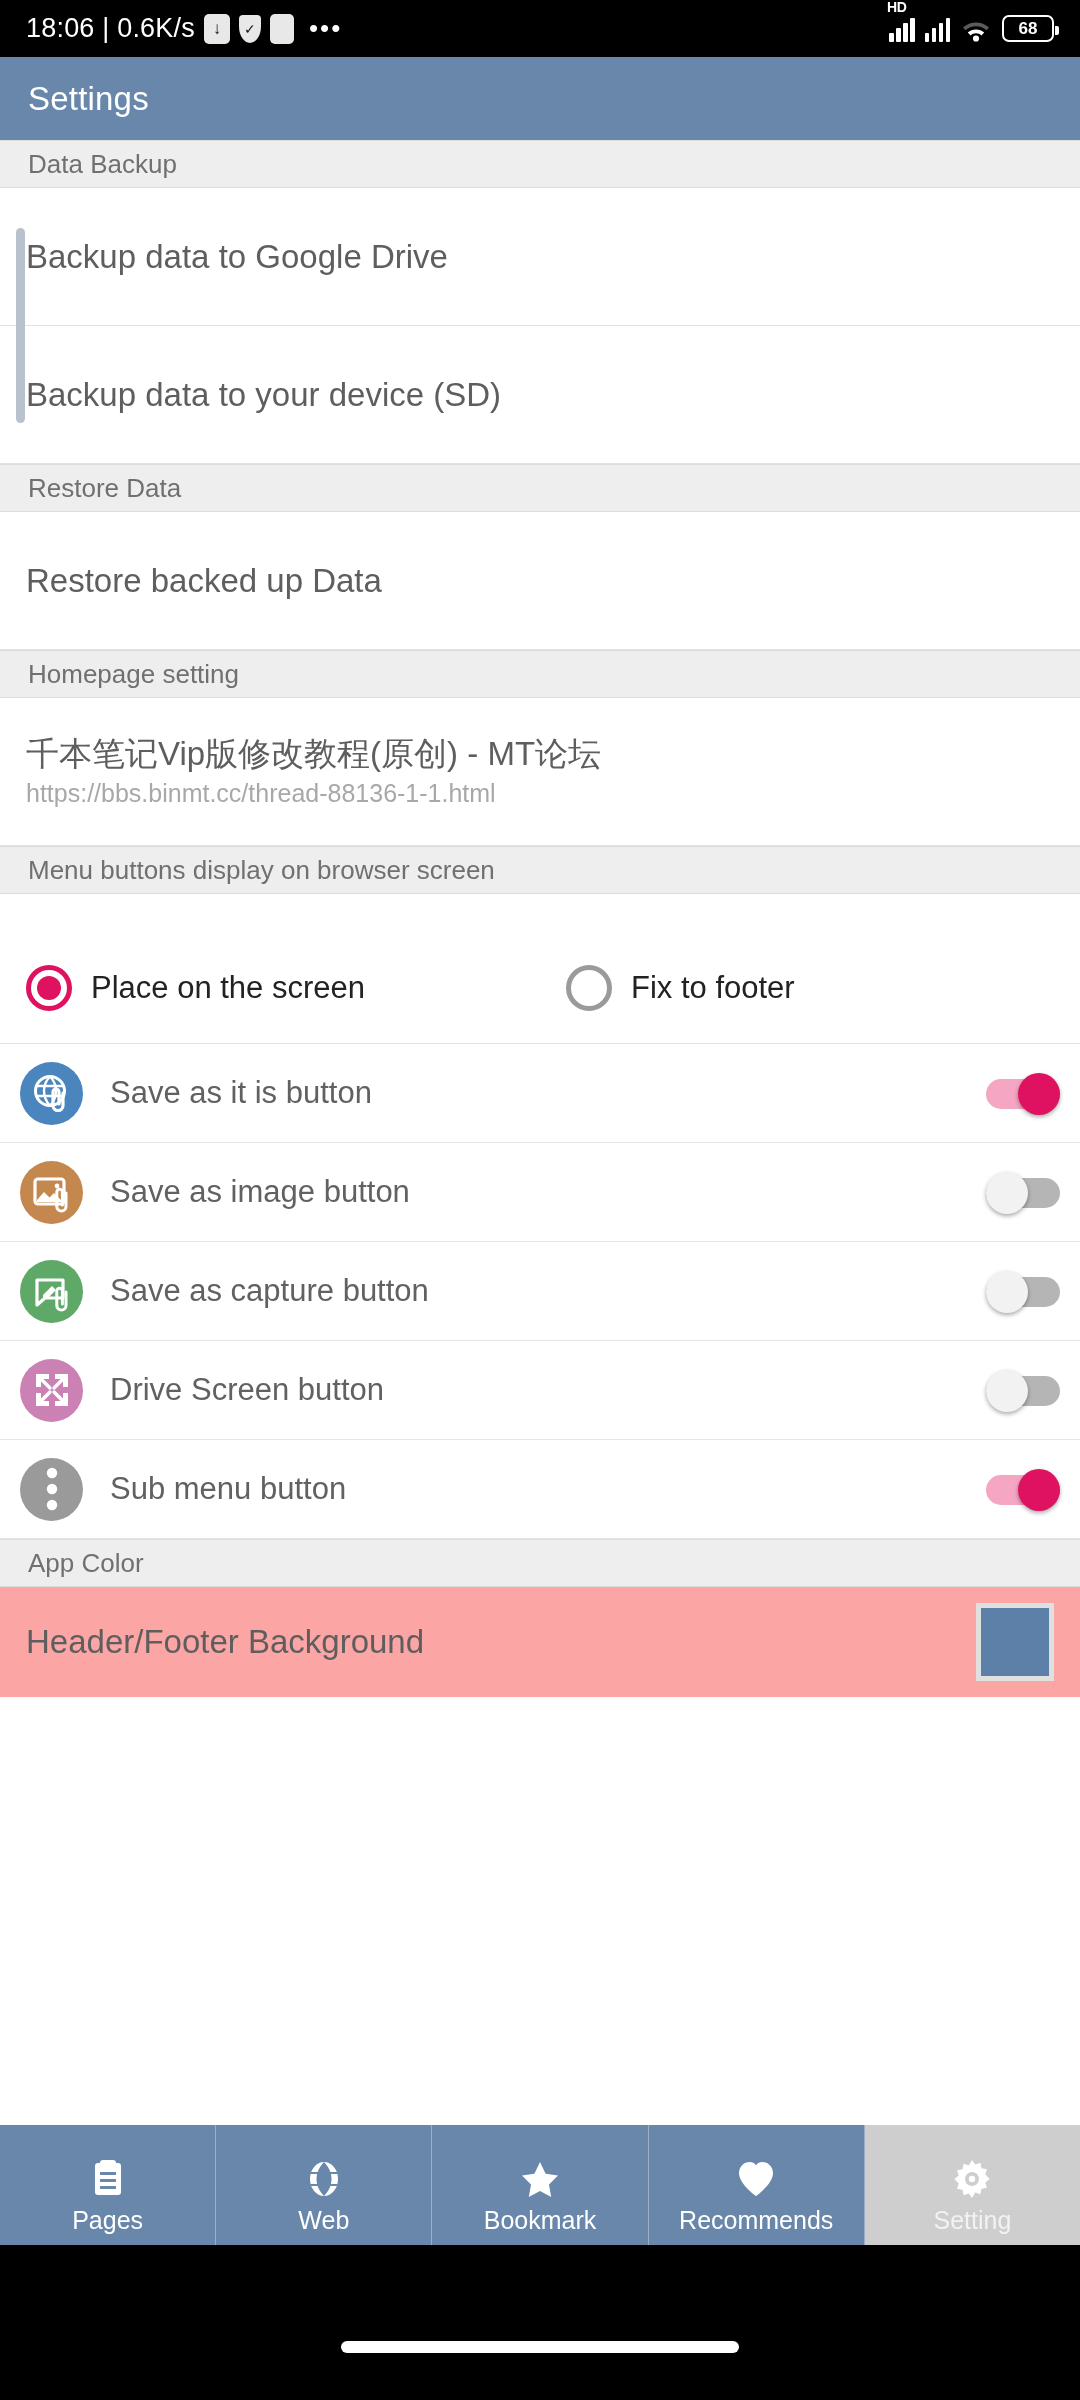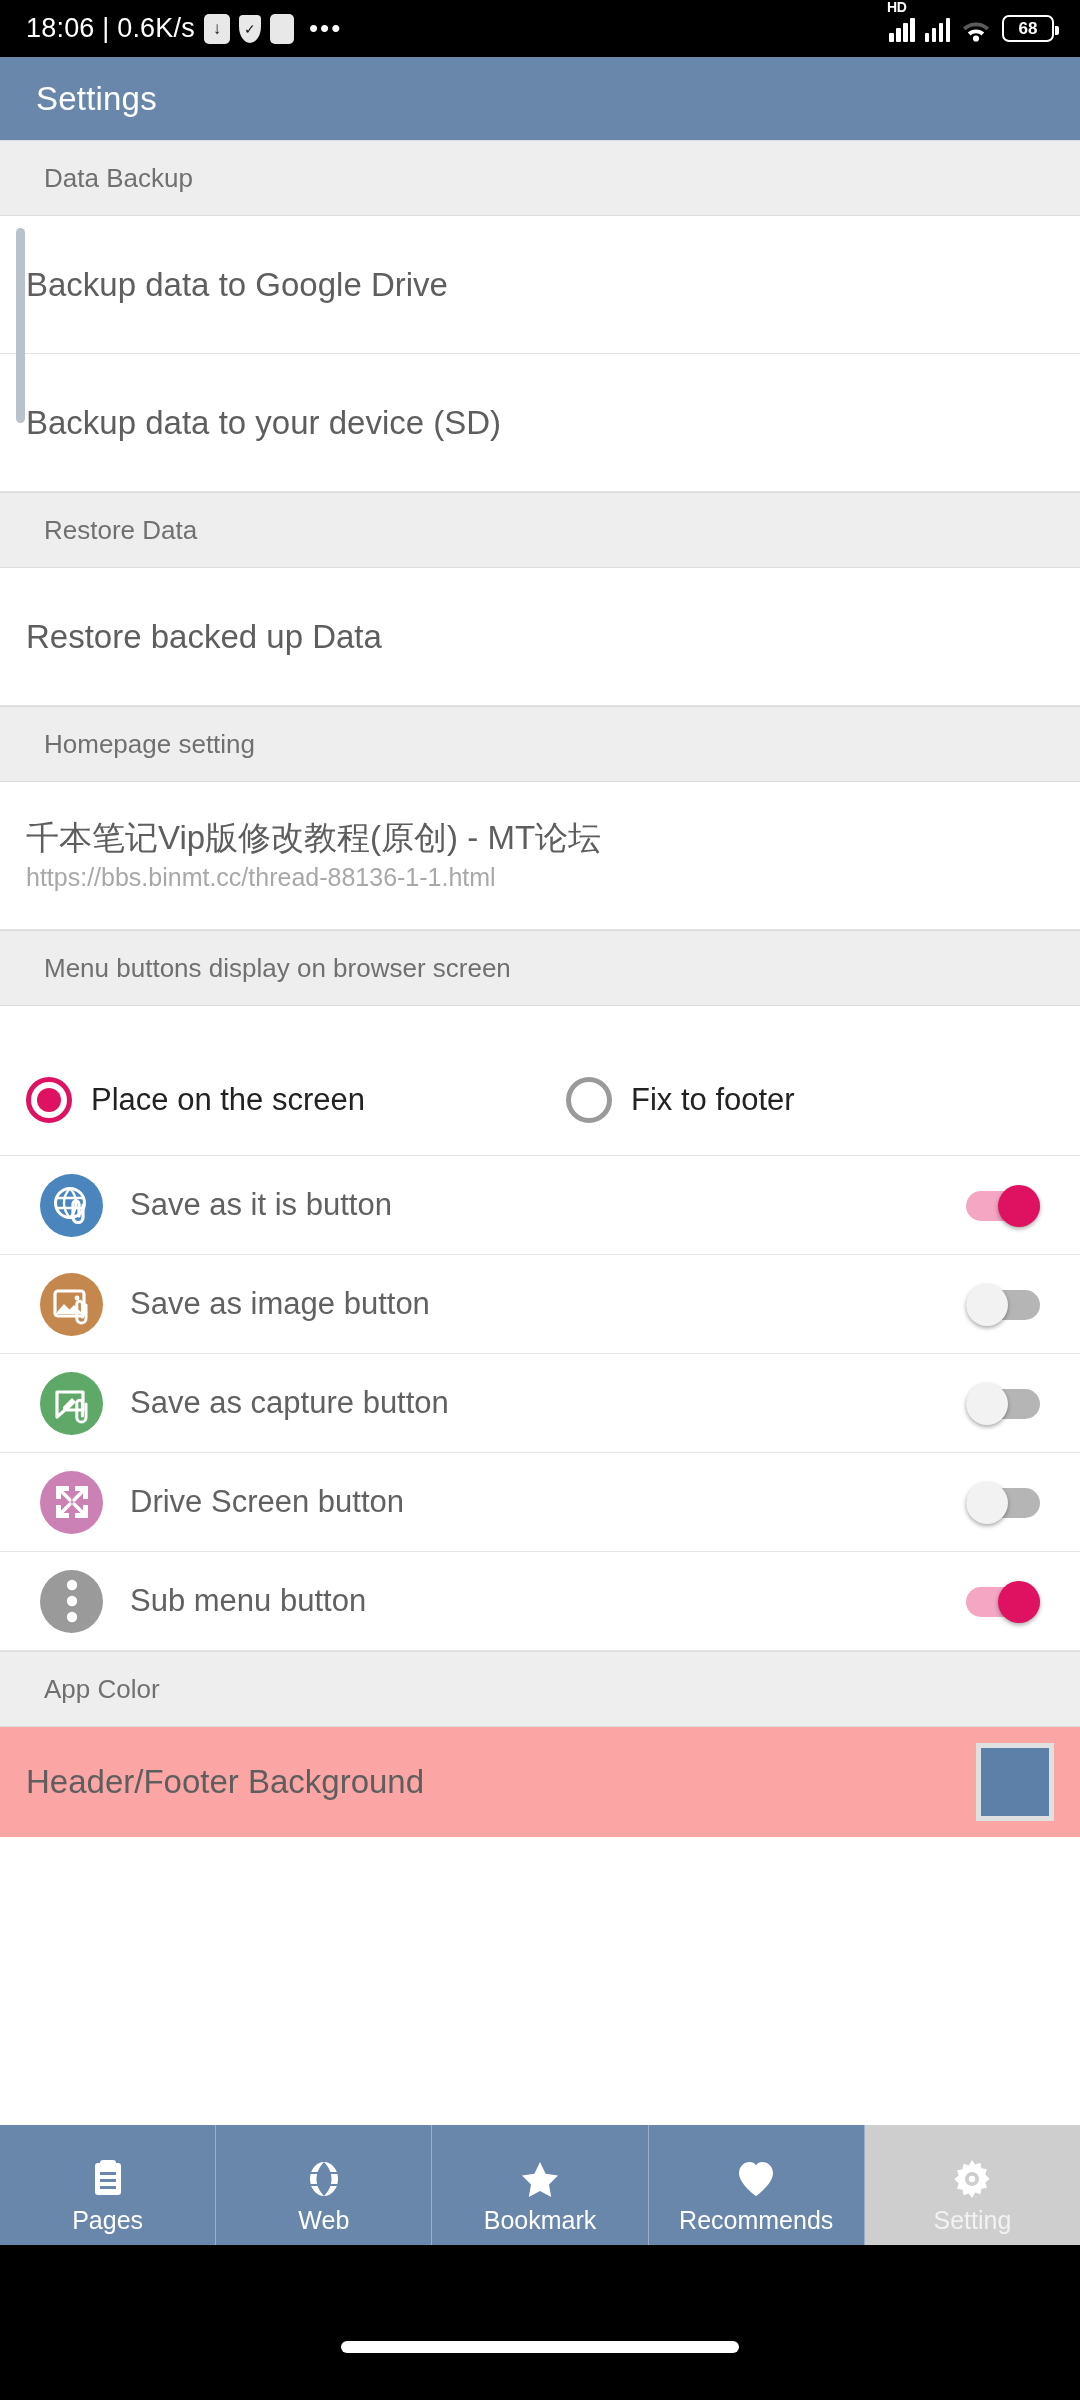--- a/index.html
+++ b/index.html
@@ -52,35 +52,35 @@
     content:""; position:absolute; right:-7px; top:9px;
     width:4px; height:9px; background:#fff; border-radius:0 2px 2px 0;
   }
   .battery span{ font-size:17px; font-weight:bold; color:#fff; line-height:1; }
 
   
   .appbar{
     position:absolute; top:57px; left:0; width:1080px; height:83px;
     background:#6887ab; display:flex; align-items:center;
   }
-  .appbar-title{ color:#fff; font-size:33px; padding-left:36px; letter-spacing:.2px;}
+  .appbar-title{ color:#fff; font-size:33px; padding-left:28px; letter-spacing:.2px;}
 
   
   .content{
     position:absolute; top:140px; left:0; width:1080px; height:1985px;
     background:#fff; overflow:hidden;
   }
   .scrollbar{
     position:absolute; left:16px; top:88px; width:9px; height:195px;
     background:#b9c2cc; border-radius:5px; z-index:6;
   }
 
   .section-head{
-    background:#eeeeee; height:76px; display:flex; align-items:center;
-    padding-left:44px; border-top:1px solid #dcdcdc; border-bottom:1px solid #dcdcdc;
+    background:#eeeeee; height:48px; display:flex; align-items:center;
+    padding-left:28px; border-top:1px solid #dcdcdc; border-bottom:1px solid #dcdcdc;
   }
   .section-head span{ font-size:26px; color:#707070; }
 
   .row{
     background:#fff; border-bottom:1px solid #e2e2e2;
     display:flex; align-items:center; padding:0 26px;
     min-height:138px;
   }
   .row-label{ font-size:33px; color:#5e5e5e; }
 
@@ -103,21 +103,21 @@
   }
   .radio.on{ border-color:#de1260; }
   .radio.on:after{
     content:""; width:24px;height:24px;border-radius:50%;background:#de1260;
   }
   .radio-text{ font-size:31px; color:#222; margin-left:19px; }
 
   
   .toggle-row{
     display:flex; align-items:center; background:#fff;
-    height:99px; border-bottom:1px solid #e6e6e6; padding:0 40px;
+    height:99px; border-bottom:1px solid #e6e6e6; padding:0 20px;
   }
   .ticon{
     width:63px;height:63px;border-radius:50%;
     display:flex;align-items:center;justify-content:center;flex:0 0 auto;
   }
   .ticon svg{ display:block; }
   .trow-label{ font-size:31px; color:#616161; margin-left:27px; flex:1; }
   .switch{ width:74px; height:40px; position:relative; flex:0 0 auto; }
   .track{
     position:absolute; top:6px; left:0; width:74px; height:30px; border-radius:15px;

